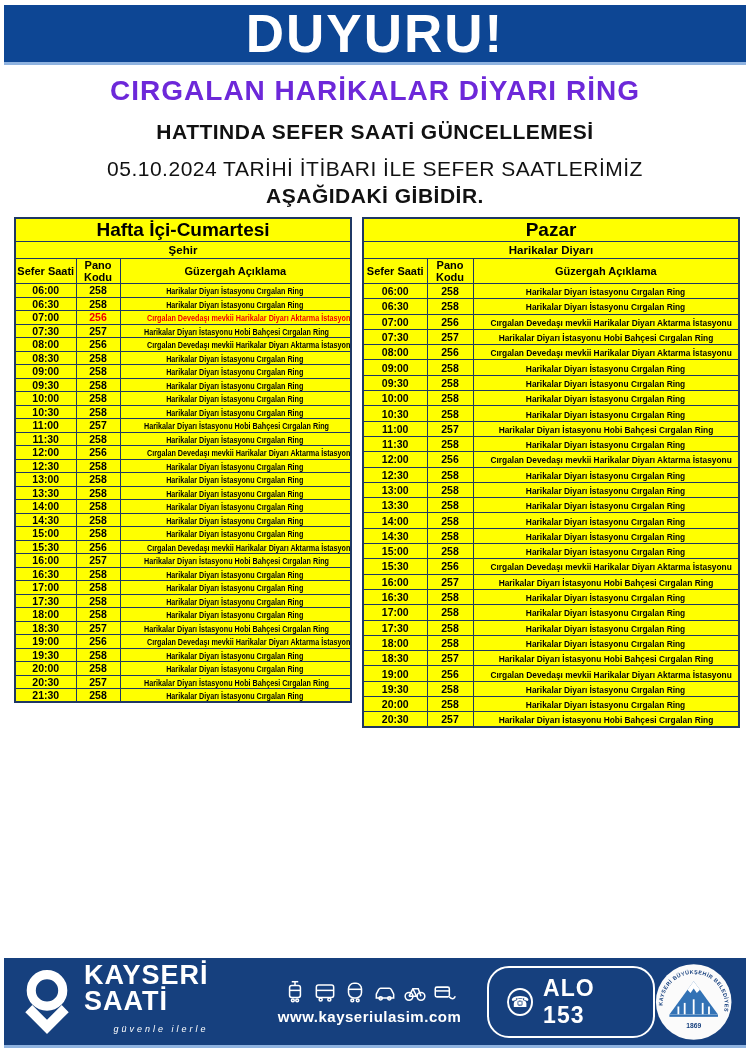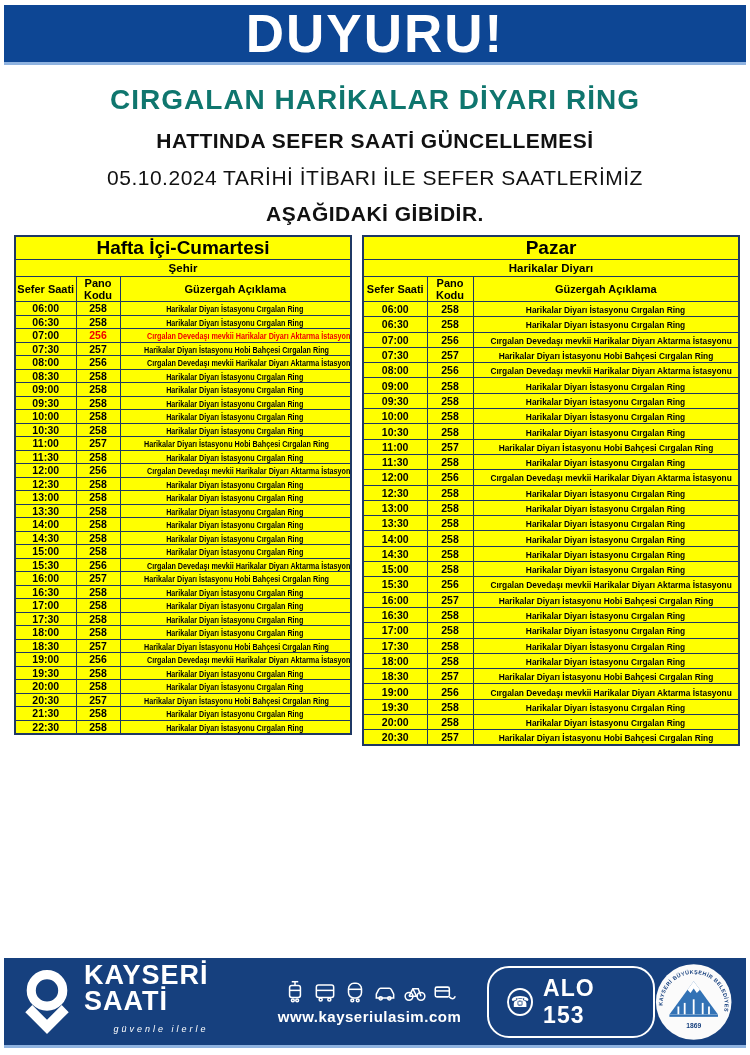--- a/index.html
+++ b/index.html
@@ -7,24 +7,24 @@
               font-family:"Liberation Sans", sans-serif; position:relative; }
 
   
   .banner { margin:5px 4px 0 4px; height:60px; background:#0d4694;
             display:flex; align-items:center; justify-content:center;
             border-bottom:3px solid #8fb3e0; }
   .banner h1 { color:#fff; font-size:53px; font-weight:bold; letter-spacing:2px; }
 
   
   .titles { text-align:center; }
-  .line-name { margin-top:19px; color:#0f766e; font-size:28px; font-weight:bold; letter-spacing:1px; }
+  .line-name { margin-top:10px; color:#6d28d9; font-size:28px; font-weight:bold; letter-spacing:1px; }
   .subtitle  { margin-top:13px; color:#111; font-size:21px; font-weight:bold; letter-spacing:.5px; }
   .date-line { margin-top:11px; color:#111; font-size:21px; font-weight:normal; letter-spacing:.5px; line-height:27px; }
-  .date-line2{ margin-top:11px;  color:#111; font-size:21px; font-weight:bold; letter-spacing:.5px; }
+  .date-line2{ margin-top:2px;  color:#111; font-size:21px; font-weight:bold; letter-spacing:.5px; }
 
   
   .tables { display:flex; gap:10px; margin:9px 10px 0 14px; align-items:flex-start; }
   table { border-collapse:collapse; table-layout:fixed; border:2.5px solid #1f3864; }
   th, td { border:1.6px solid #1f3864; background:#ffff00; color:#000;
            font-weight:bold; text-align:center; padding:0; overflow:hidden; }
   th.day  { font-size:19px;   height:20px; }
   th.zone { font-size:11.5px; height:17px; }
   th.col  { font-size:11px;   height:18px; }
   td { font-size:10.5px; }
@@ -238,25 +238,20 @@
           <td><span>258</span></td>
           <td class="route"><span>Harikalar Diyarı İstasyonu Cırgalan Ring</span></td>
         </tr>
         <tr>
           <td><span>20:30</span></td>
           <td><span>257</span></td>
           <td class="route"><span>Harikalar Diyarı İstasyonu Hobi Bahçesi Cırgalan Ring</span></td>
         </tr>
         <tr>
           <td><span>21:30</span></td>
-          <td><span>258</span></td>
-          <td class="route"><span>Harikalar Diyarı İstasyonu Cırgalan Ring</span></td>
-        </tr>
-        <tr>
-          <td><span>22:30</span></td>
           <td><span>258</span></td>
           <td class="route"><span>Harikalar Diyarı İstasyonu Cırgalan Ring</span></td>
         </tr>
       </tbody>
   </table>
 
   <table class="t-right">
     <colgroup>
         <col style="width:64px">
         <col style="width:46px">

